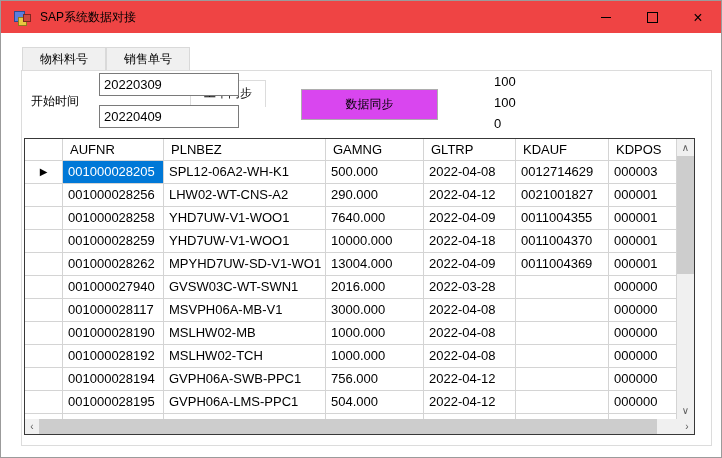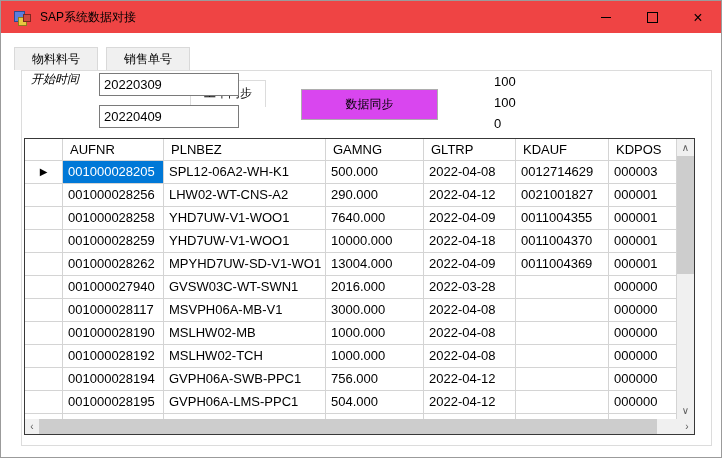--- a/index.html
+++ b/index.html
@@ -14,27 +14,27 @@
   .title{position:absolute;left:39px;top:8px;font-size:12px;color:#000;white-space:nowrap;}
   .winbtns{position:absolute;right:0;top:1px;height:31px;display:flex;}
   .wbtn{width:46px;height:31px;display:flex;align-items:center;justify-content:center;}
   .glyph-min{width:10px;height:1px;background:#000;}
   .glyph-max{width:9px;height:9px;border:1px solid #000;}
   .glyph-x{font-size:16px;color:#000;line-height:31px;font-weight:300;}
   
   .tab{position:absolute;box-sizing:border-box;text-align:center;font-size:12px;color:#000;}
   .tab.inactive{background:#f0f0f0;border:1px solid #d9d9d9;border-bottom:none;line-height:22px;z-index:1;}
   .tab.active{background:#ffffff;border:1px solid #dcdcdc;border-bottom:none;line-height:25px;z-index:3;}
-  .t1{left:13px;top:46px;width:84px;height:23px;text-align:center;}
+  .t1{left:21px;top:46px;width:84px;height:23px;text-align:center;}
   .t2{left:105px;top:46px;width:84px;height:23px;}
   .t3{left:189px;top:43px;width:76px;height:27px;margin-top:36px;}
   .tabpage{position:absolute;left:20px;top:69px;width:691px;height:376px;background:#ffffff;border:1px solid #dcdcdc;box-sizing:border-box;z-index:2;}
   
   .frm-label{position:absolute;font-size:12px;color:#000;z-index:4;white-space:nowrap;}
-  .lbl1{left:30px;top:70px;font-style:italic;}
+  .lbl1{left:30px;top:92px;}
   .lbl2{left:30px;top:110px;margin-top:32px;}
   .txt{position:absolute;width:140px;height:23px;box-sizing:border-box;border:1px solid #7a7a7a;background:#fff;font-size:13px;font-family:"Liberation Sans",sans-serif;padding:0 2px 0 4px;color:#000;z-index:4;outline:none;}
   .in1{left:98px;top:72px;}
   .in2{left:98px;top:104px;}
   .sync-btn{position:absolute;left:300px;top:88px;width:137px;height:31px;box-sizing:border-box;background:#d946ef;border:1px solid #adadad;font-size:12px;color:#000;font-family:Liberation Serif, serif;z-index:4;display:flex;align-items:center;justify-content:center;}
   .counters{position:absolute;left:493px;top:70px;z-index:4;font-size:13px;color:#000;line-height:21px;}
   
   .grid{position:absolute;left:23px;top:137px;width:671px;height:297px;box-sizing:border-box;border:1px solid #383838;background:#5eead4;z-index:4;overflow:hidden;}
   .dg-head{position:absolute;left:0;top:0;height:22px;display:flex;}
   .dg-body{position:absolute;left:0;top:22px;width:652px;overflow:hidden;}

